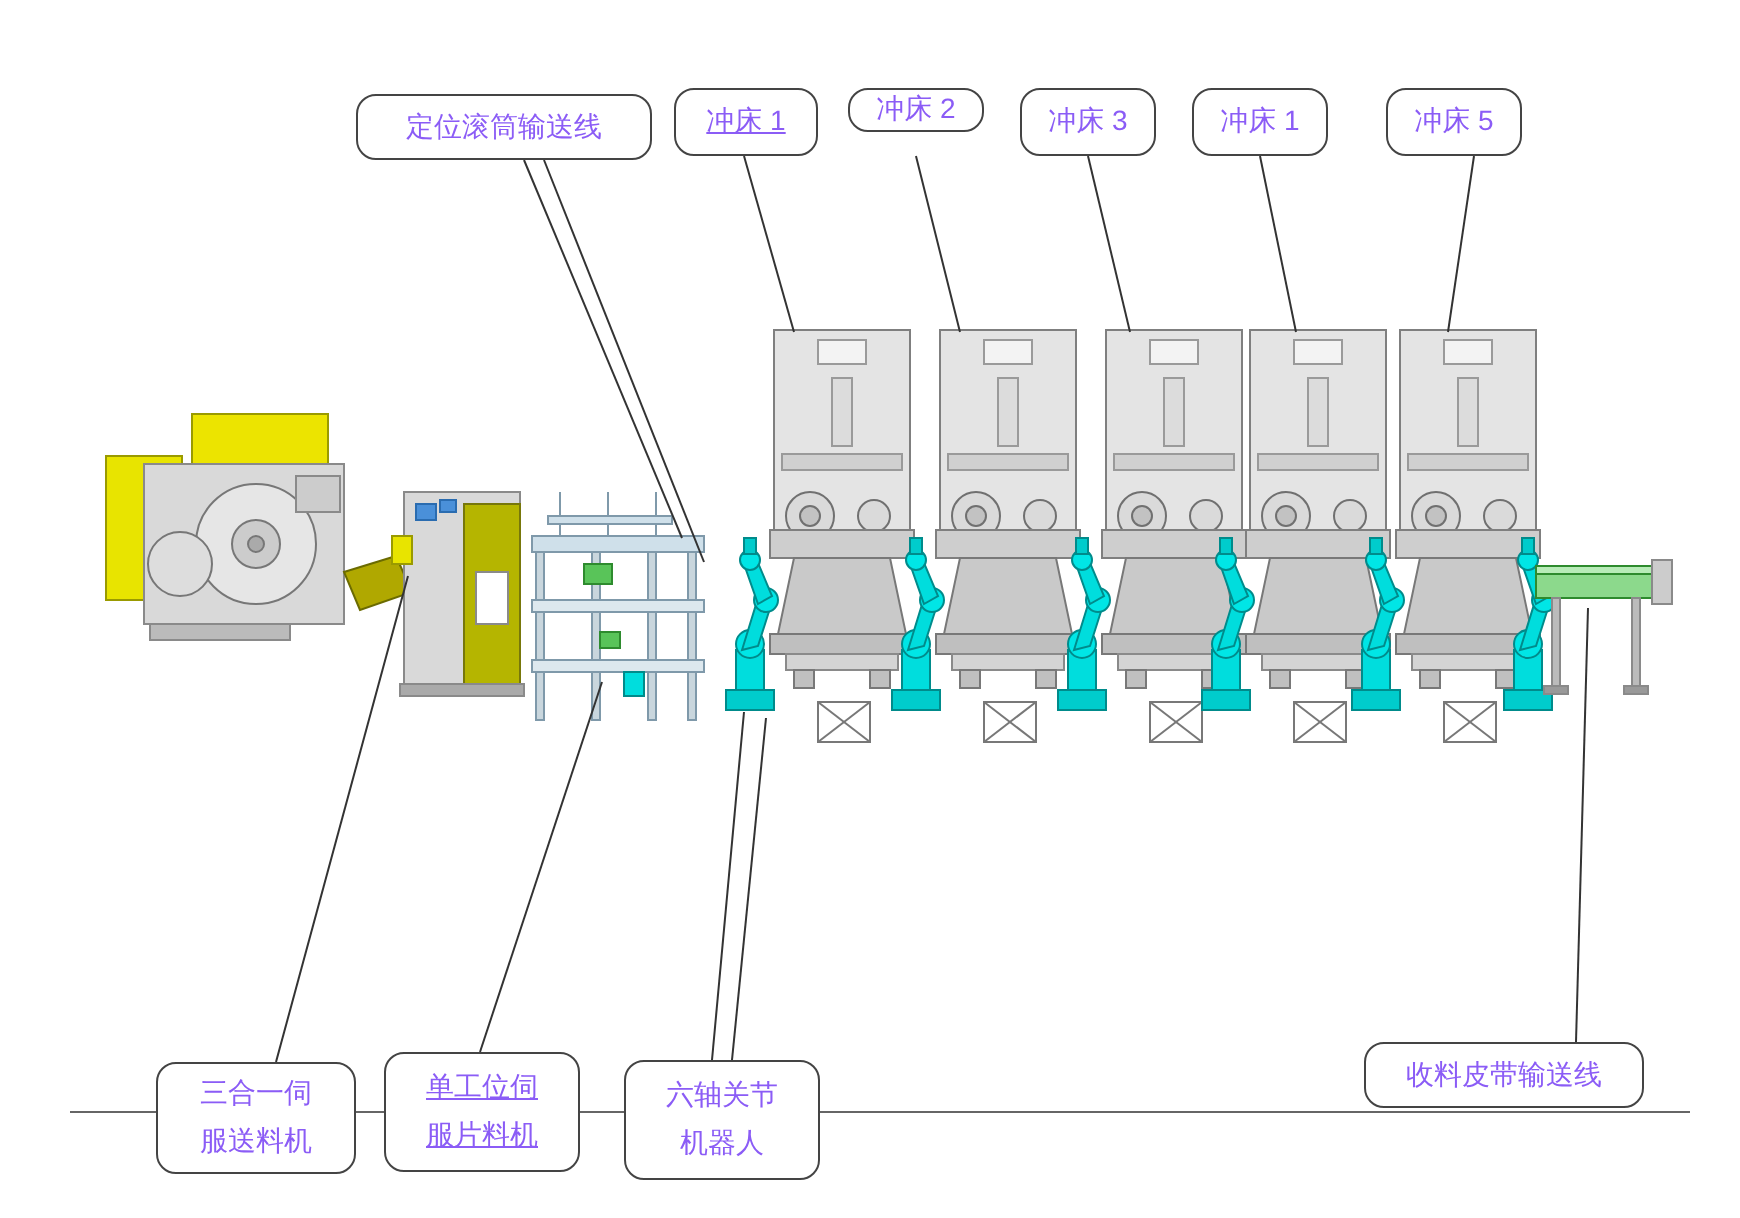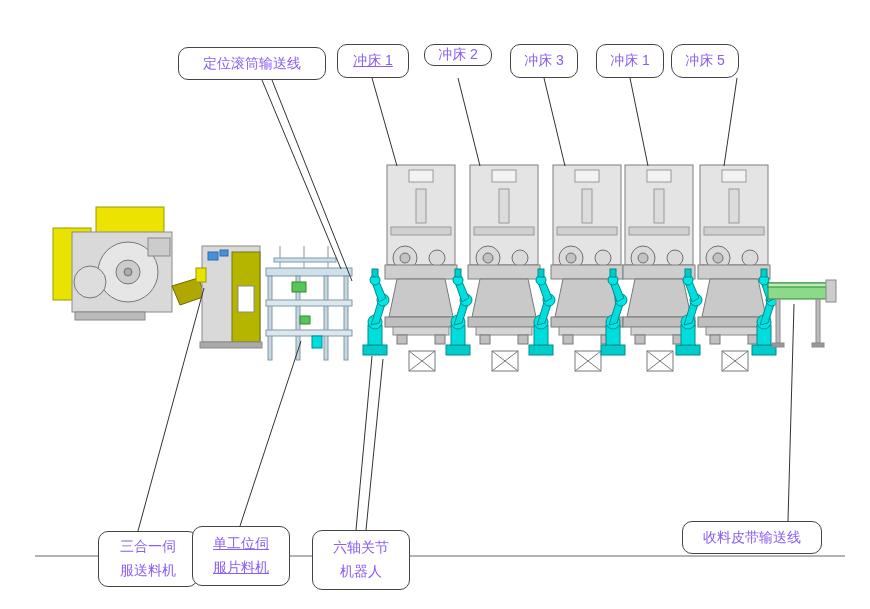--- a/index.html
+++ b/index.html
@@ -146,23 +146,23 @@
   <div class="callout" style="left:178px;top:47px;width:148px;height:33px;">定位滚筒输送线</div>
 
   <div class="callout" style="left:337px;top:44px;width:72px;height:34px;text-decoration:underline;">冲床 1</div>
 
   <div class="callout" style="left:424px;top:44px;width:68px;height:22px;">冲床 2</div>
 
   <div class="callout" style="left:510px;top:44px;width:68px;height:34px;">冲床 3</div>
 
   <div class="callout" style="left:596px;top:44px;width:68px;height:34px;">冲床 1</div>
 
-  <div class="callout" style="left:671px;top:44px;width:68px;height:34px;border-radius:12px;">冲床 5</div>
+  <div class="callout" style="left:693px;top:44px;width:68px;height:34px;">冲床 5</div>
 
-  <div class="callout" style="left:78px;top:531px;width:100px;height:56px;margin-left:20px;">三合一伺
+  <div class="callout" style="left:78px;top:531px;width:100px;height:56px;">三合一伺
 服送料机</div>
 
   <div class="callout" style="left:192px;top:526px;width:98px;height:60px;text-decoration:underline;">单工位伺
 服片料机</div>
 
   <div class="callout" style="left:312px;top:530px;width:98px;height:60px;">六轴关节
 机器人</div>
 
   <div class="callout" style="left:682px;top:521px;width:140px;height:33px;">收料皮带输送线</div>
 

